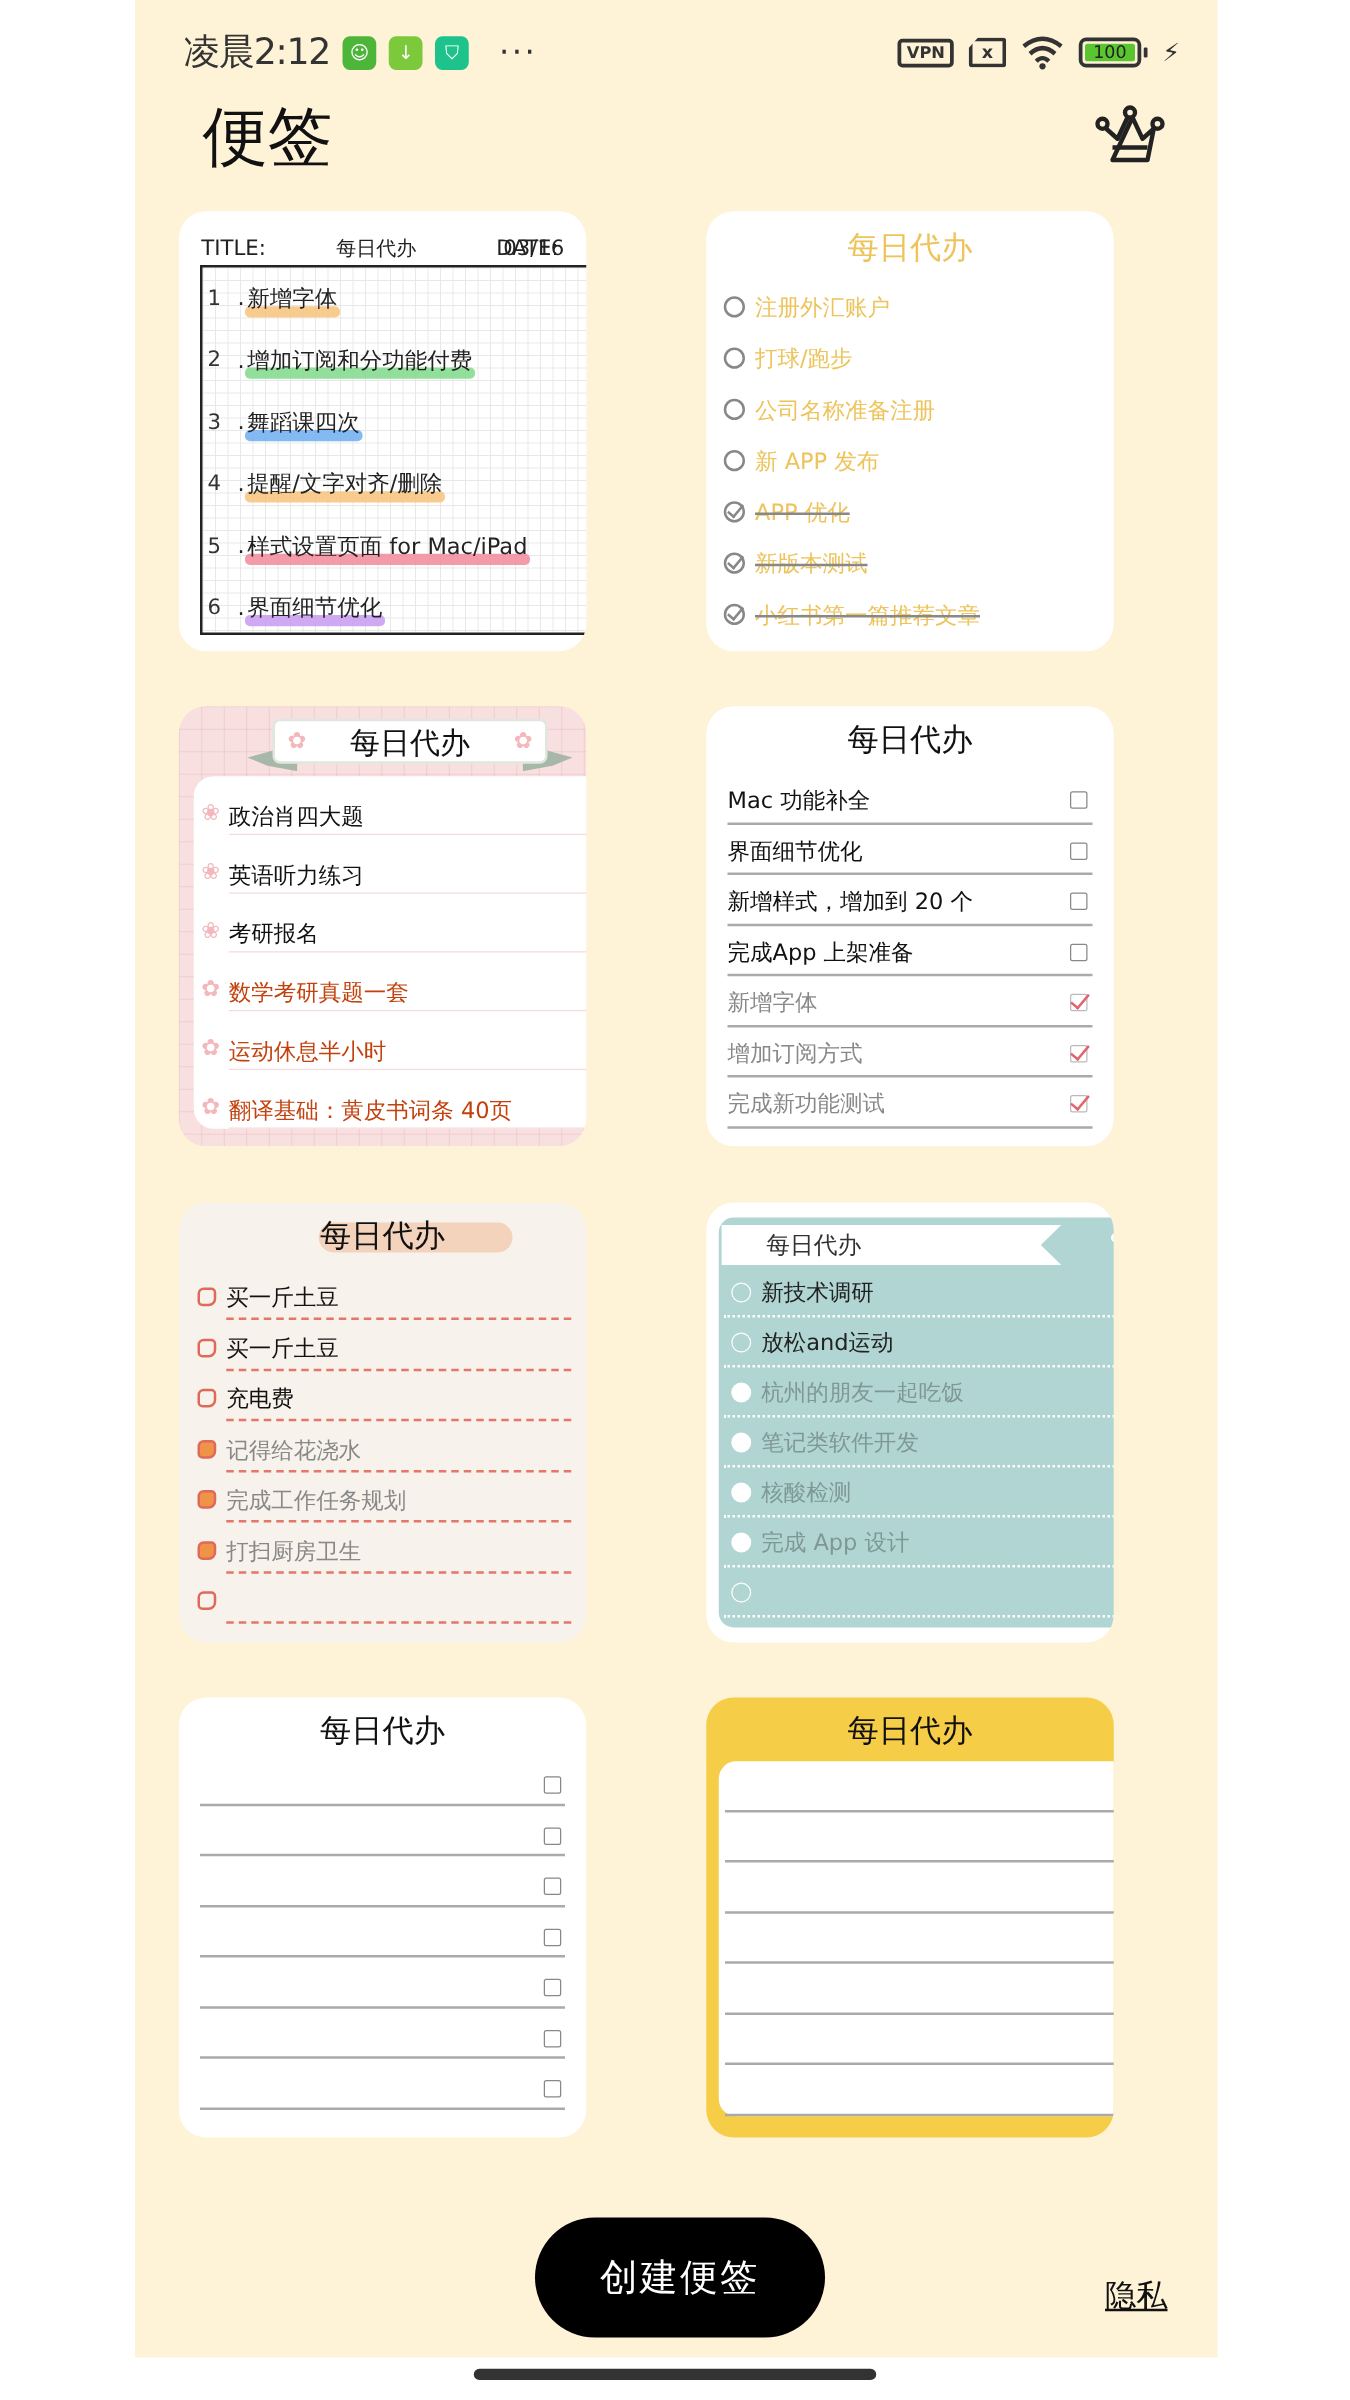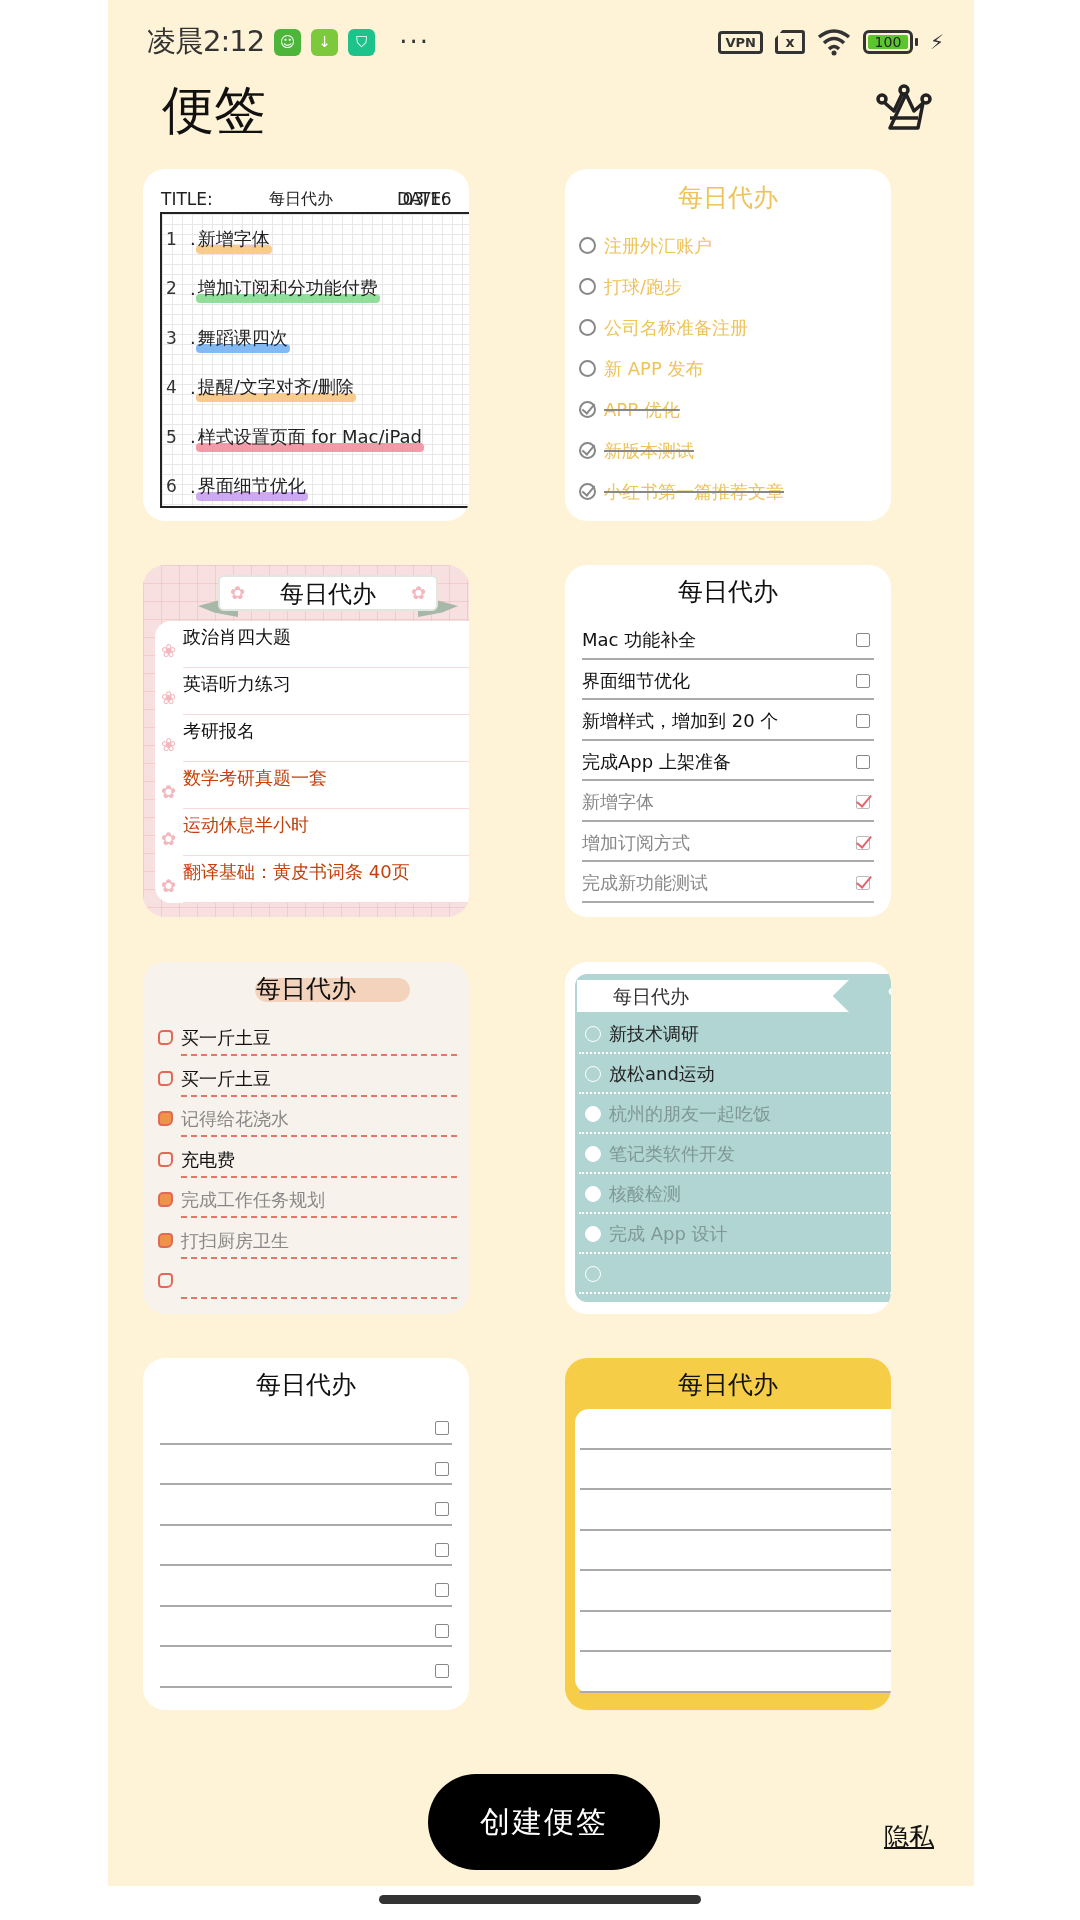--- a/index.html
+++ b/index.html
@@ -62,21 +62,21 @@
   
   .card.pink { background-color: #F8DFE0; background-image: linear-gradient(rgba(230,170,175,0.35) 1px, transparent 1px), linear-gradient(90deg, rgba(230,170,175,0.35) 1px, transparent 1px); background-size: 18px 18px; }
   .ribbon { position: absolute; left: 75px; top: 10px; width: 220px; height: 36px; background: #fff; border: 2px solid #dfe7df; border-radius: 6px; text-align: center; font-size: 24px; line-height: 34px; color: #111; z-index: 2; }
   .ribbon .fl { position: absolute; top: 6px; font-size: 18px; color: #F3B7BC; line-height: 20px; }
   .tail { position: absolute; top: 30px; width: 40px; height: 22px; background: #A7B8A8; z-index: 1; }
   .tail.l { left: 55px; clip-path: polygon(0 50%, 100% 0, 100% 100%, 40% 80%); }
   .tail.r { left: 275px; clip-path: polygon(0 0, 100% 50%, 60% 80%, 0 100%); }
   .pink-paper { position: absolute; left: 12px; top: 56px; width: 350px; height: 282px; background: #fff; border-radius: 16px; }
   .pink-row { position: relative; height: 47px; display: flex; align-items: flex-end; padding-bottom: 6px; font-size: 18px; }
   .pink-row .flower { position: absolute; left: 6px; bottom: 8px; font-size: 18px; color: #F2B8BD; line-height: 18px; }
-  .pink-row .t { position: absolute; left: 28px; right: 2px; bottom: 0; padding-bottom: 18px; border-bottom: 1.5px solid #F8DADD; color: #111; }
+  .pink-row .t { position: absolute; left: 28px; right: 2px; bottom: 0; padding-bottom: 2px; border-bottom: 1.5px solid #F8DADD; color: #111; }
   .pink-row.done .t { color: #c2410c; }
 
   
   .c4-title { position: absolute; top: 10px; left: 0; right: 0; text-align: center; font-size: 25px; color: #111; }
   .c4-list { position: absolute; top: 54px; left: 17px; right: 17px; }
   .c4-row { position: relative; height: 40.5px; border-bottom: 2px solid #aaa; font-size: 18px; color: #111; display: flex; align-items: center; padding-top: 4px; }
   .c4-row.done { color: #888; }
   .c4-row .cb { right: 4px; top: 14px; }
 
   
@@ -314,27 +314,27 @@
   <div class="c5-title">每日代办</div>
   <div class="c5-list">
     <div class="c5-row">
         <span class="sq"></span>
         <span class="t">买一斤土豆</span>
       </div>
     <div class="c5-row">
         <span class="sq"></span>
         <span class="t">买一斤土豆</span>
       </div>
+    <div class="c5-row">
+        <span class="sq"></span>
+        <span class="t">充电费</span>
+      </div>
     <div class="c5-row done">
         <span class="sq"></span>
         <span class="t">记得给花浇水</span>
-      </div>
-    <div class="c5-row">
-        <span class="sq"></span>
-        <span class="t">充电费</span>
       </div>
     <div class="c5-row done">
         <span class="sq"></span>
         <span class="t">完成工作任务规划</span>
       </div>
     <div class="c5-row done">
         <span class="sq"></span>
         <span class="t">打扫厨房卫生</span>
       </div>
     <div class="c5-row">

